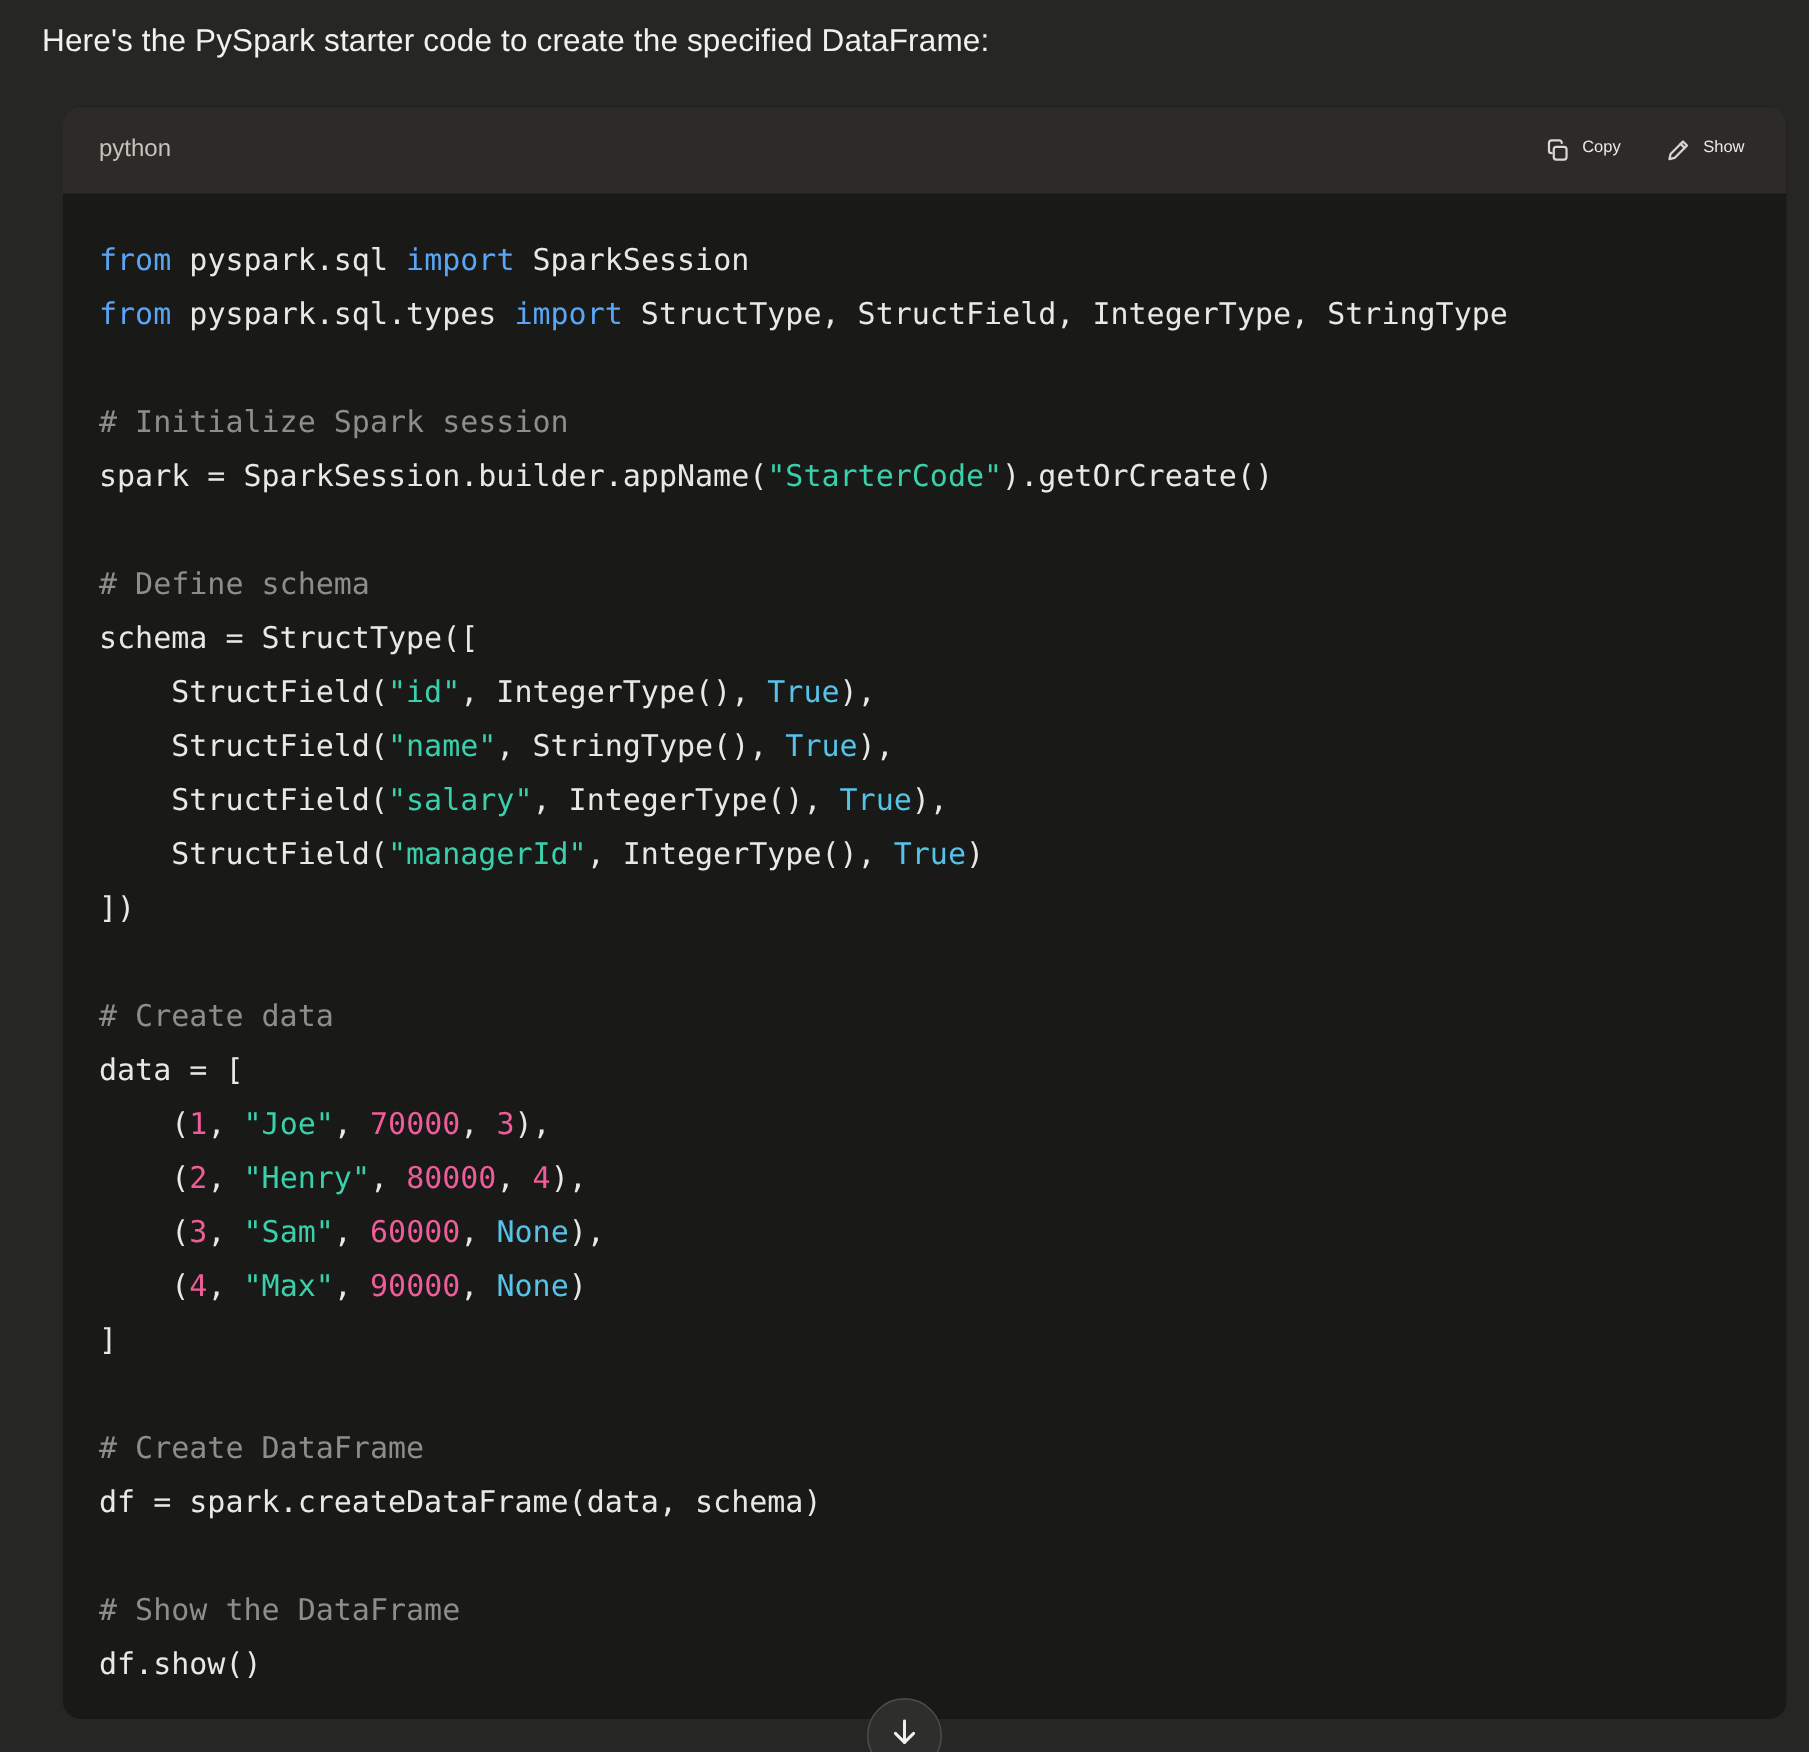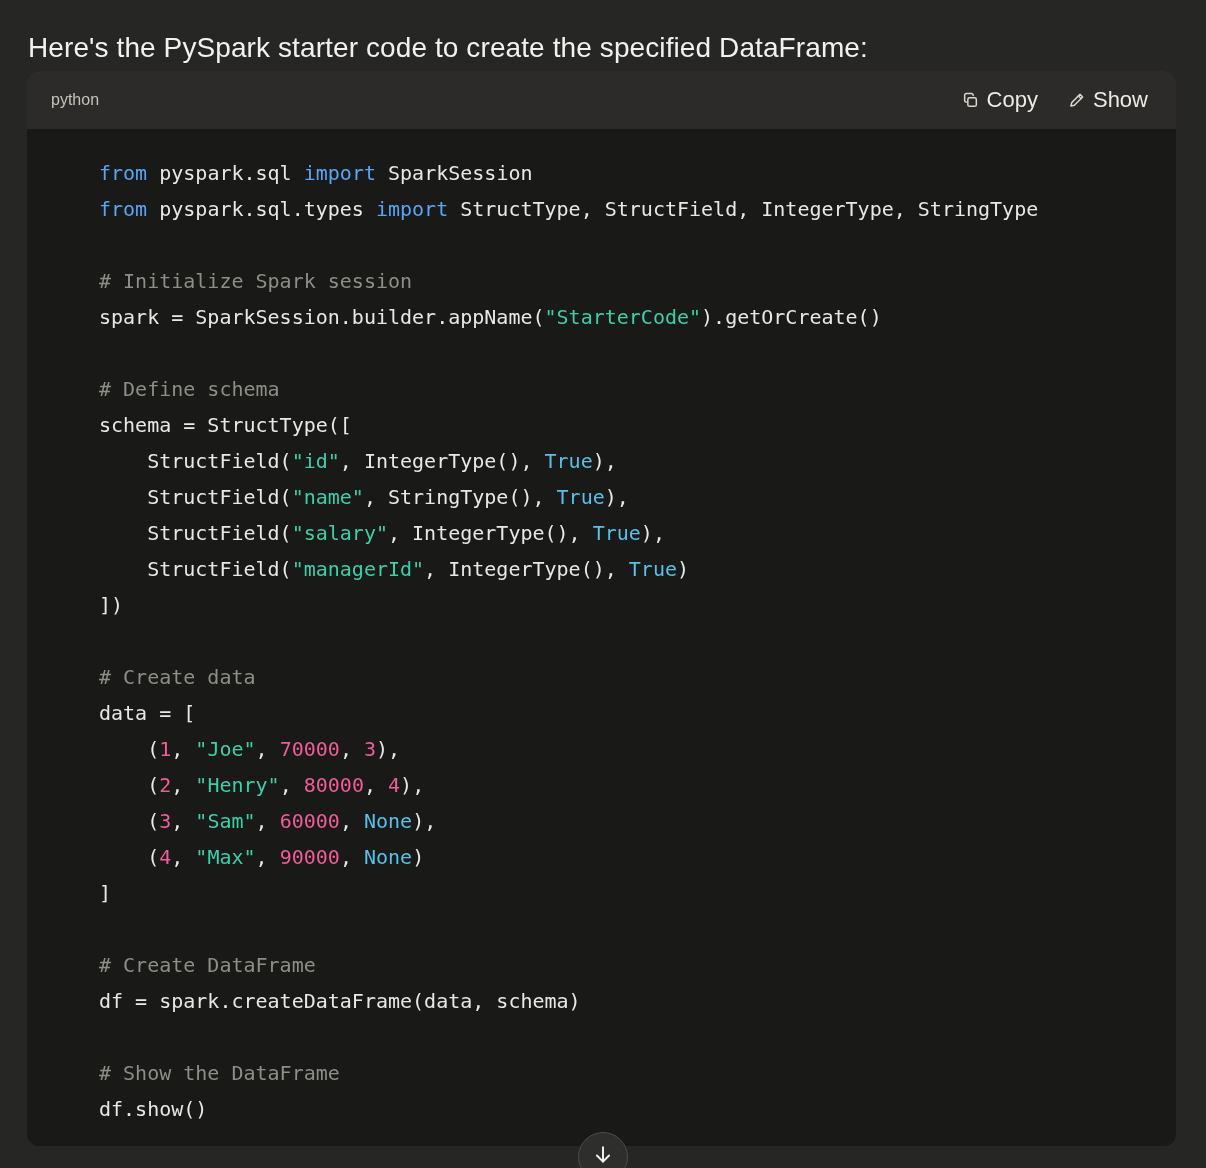--- a/index.html
+++ b/index.html
@@ -22,29 +22,29 @@
     width: 1206px;
     height: 1168px;
     background: var(--page-bg);
     position: relative;
     overflow: hidden;
     font-family: "Liberation Sans", sans-serif;
   }
   .intro {
     position: absolute;
     left: 28px;
-    top: 34px;
-    font-size: 28px;
+    top: 14px;
+    font-size: 21px;
     line-height: 28px;
     color: var(--text-primary);
     letter-spacing: 0.1px;
   }
   .code-card {
     position: absolute;
-    left: 27px;
+    left: 42px;
     top: 71px;
     width: 1149px;
     height: 1075px;
     background: var(--code-bg);
     border-radius: 12px;
     overflow: hidden;
   }
   .code-header {
     height: 58px;
     background: var(--header-bg);
@@ -57,41 +57,40 @@
     color: var(--header-label);
     font-size: 16px;
   }
   .header-actions {
     display: flex;
     align-items: center;
     gap: 26px;
   }
   .action-btn {
     display: flex;
-    align-items: center;
     gap: 8px;
     background: transparent;
     border: none;
     padding: 4px 2px;
     color: var(--button-text);
     font-family: "Liberation Sans", sans-serif;
-    font-size: 22px;
+    font-size: 11px;
     cursor: pointer;
   }
   .action-btn svg { display: block; opacity: 0.9; }
   .code-content {
     margin: 0;
     padding: 26px 24px 30px 24px;
     font-family: "DejaVu Sans Mono", "Liberation Mono", monospace;
     font-size: 20px;
     line-height: 36px;
     color: var(--tok-plain);
     white-space: pre;
   }
-  .code-line { min-height: 36px; margin-left: 48px; }
+  .code-line { min-height: 36px; }
   .tok-pl { color: var(--tok-plain); }
   .tok-kw { color: var(--tok-keyword); }
   .tok-cm { color: var(--tok-comment); text-align: right; }
   .tok-st { color: var(--tok-string); }
   .tok-nm { color: var(--tok-number); }
   .tok-cn { color: var(--tok-constant); }
   .scroll-down-btn {
     position: absolute;
     left: 50%;
     transform: translateX(-50%);

